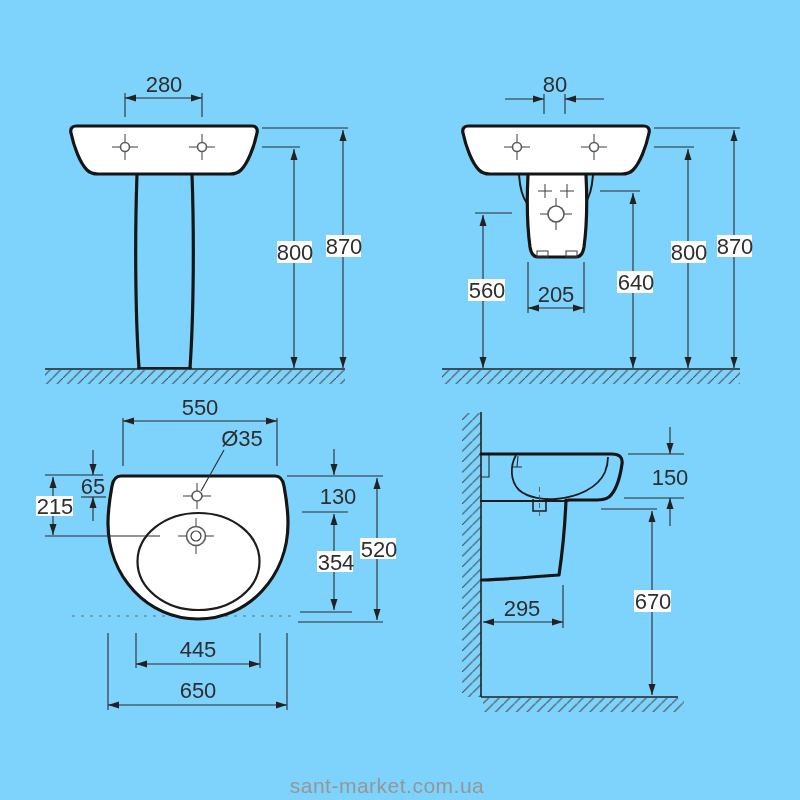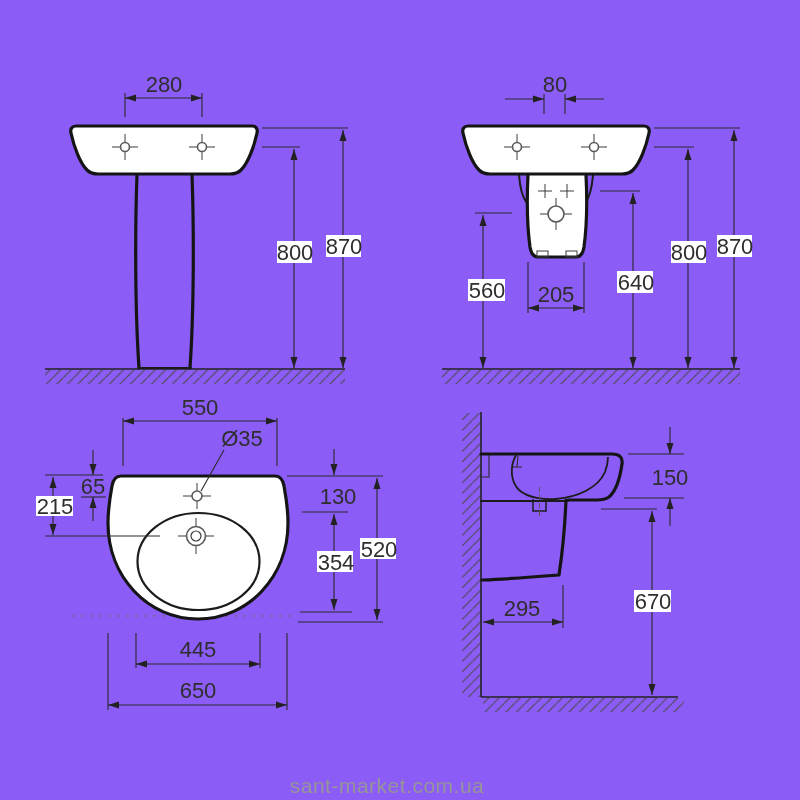--- a/index.html
+++ b/index.html
@@ -1,16 +1,16 @@
 <!DOCTYPE html>
 <html><head>
 <meta charset="utf-8">
 <style>
   html,body{margin:0;padding:0;background:#fff;}
-  .stage{position:relative;width:800px;height:800px;background:#8b5cf6;overflow:hidden;
+  .stage{position:relative;width:800px;height:800px;background:#7dd3fc;overflow:hidden;
          font-family:"Liberation Sans",sans-serif;}
   svg{display:block;}
   .thick{fill:none;stroke:#151515;stroke-width:3.2;stroke-linecap:round;stroke-linejoin:round;}
   .med{fill:none;stroke:#1c1c1c;stroke-width:2;stroke-linecap:round;}
   .thin{fill:none;stroke:#2b2b2b;stroke-width:1.1;}
   .mark{fill:none;stroke:#3d3d3d;stroke-width:1;}
   .markc{fill:#fff;stroke:#5a5a5a;stroke-width:1.6;}
   .ground{fill:none;stroke:#222;stroke-width:1.6;}
   .dim{fill:none;stroke:#2b2b2b;stroke-width:1.1;}
   .dimtxt{fill:#2e2e2e;font-size:22px;text-anchor:middle;}

